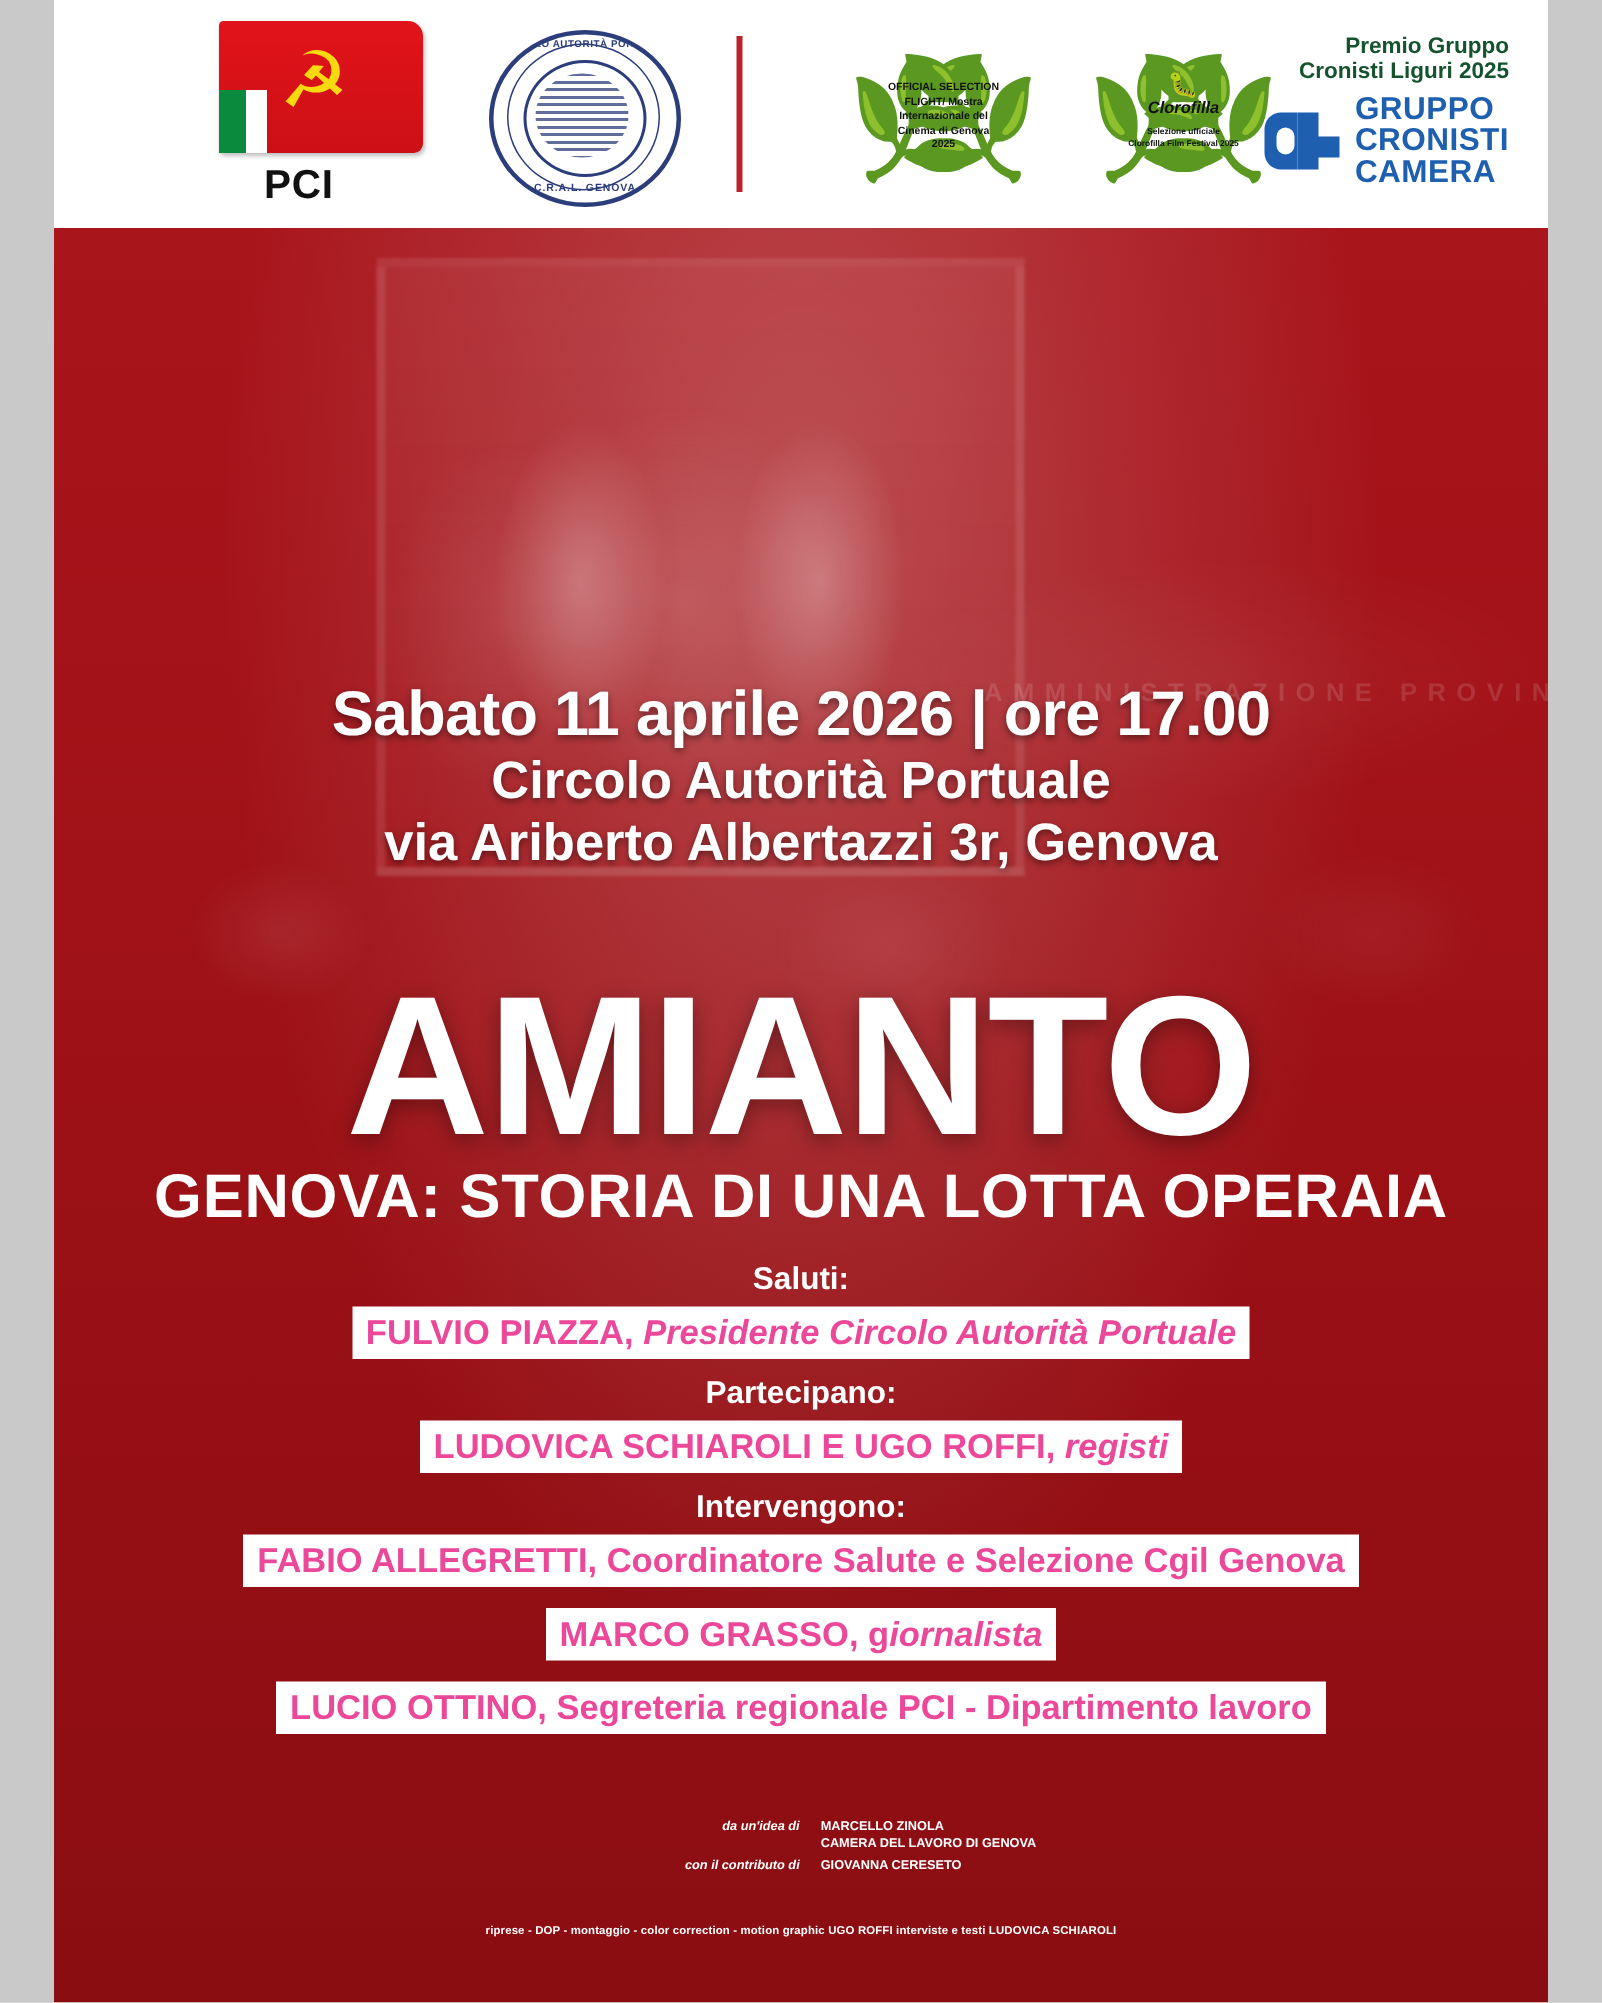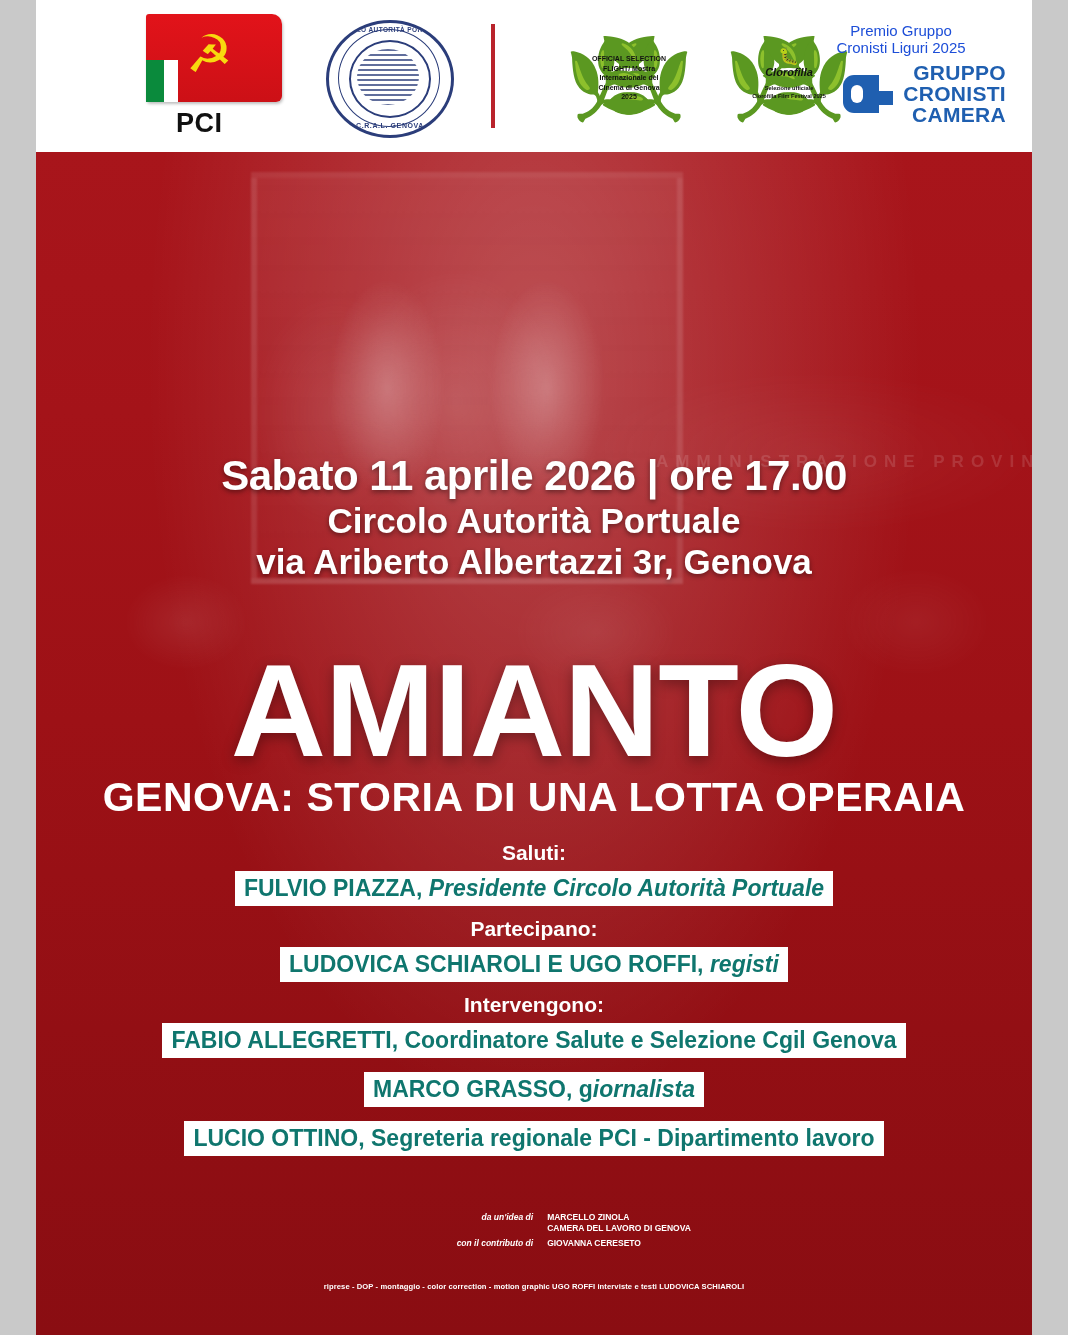--- a/index.html
+++ b/index.html
@@ -204,24 +204,24 @@
   
   .gcl {
     position: absolute;
     right: 26px;
     top: 22px;
     width: 210px;
     text-align: right;
   }
   .gcl .premio {
     font-size: 15px;
-    font-weight: normal;
+    font-weight: bold;
     line-height: 17px;
-    color: #1d4ed8;
-    text-align: center;
+    color: #14532d;
+    text-align: right;
   }
   .gcl .brandrow {
     display: flex;
     align-items: center;
     justify-content: flex-end;
     margin-top: 6px;
   }
   .gcl .mark {
     width: 54px; height: 54px;
     position: relative;
@@ -243,21 +243,21 @@
   }
   .gcl .mark .cut {
     position: absolute; left: 10px; top: 18px;
     width: 12px; height: 18px; background: #fff; border-radius: 6px;
   }
   .gcl .name {
     font-size: 21px;
     font-weight: bold;
     line-height: 21px;
     color: #1f5fb0;
-    text-align: right;
+    text-align: left;
     letter-spacing: .3px;
   }
 
   
   .body {
     position: relative;
     height: 1183px;
     background:
       radial-gradient(ellipse at 50% 18%, rgba(255,255,255,.22) 0%, rgba(255,255,255,0) 55%),
       linear-gradient(180deg,#a8151b 0%, #a41319 22%, #9d1116 48%, #930f14 74%, #8a0d12 100%);
@@ -341,21 +341,21 @@
   .speakers { margin-top: 18px; }
   .role {
     font-size: 21px;
     font-weight: bold;
     line-height: 30px;
     margin-top: 6px;
   }
   .namebar {
     display: inline-block;
     background: #ffffff;
-    color: #0f766e;
+    color: #ec4899;
     font-size: 23px;
     font-weight: bold;
     line-height: 30px;
     padding: 2px 9px 3px 9px;
     margin: 3px 0 2px 0;
     white-space: nowrap;
   }
   .namebar .it { font-style: italic; }
   .namebar.spaced { margin-top: 12px; }
 

